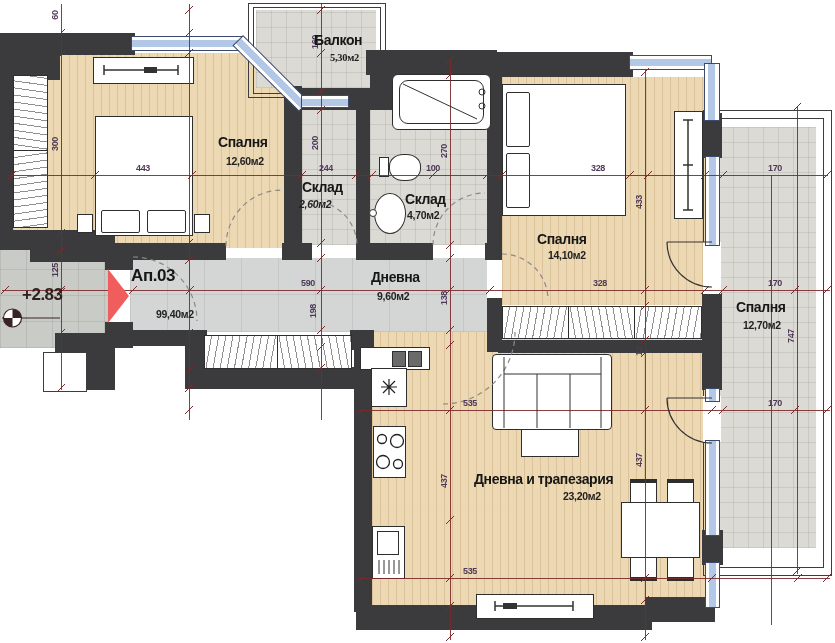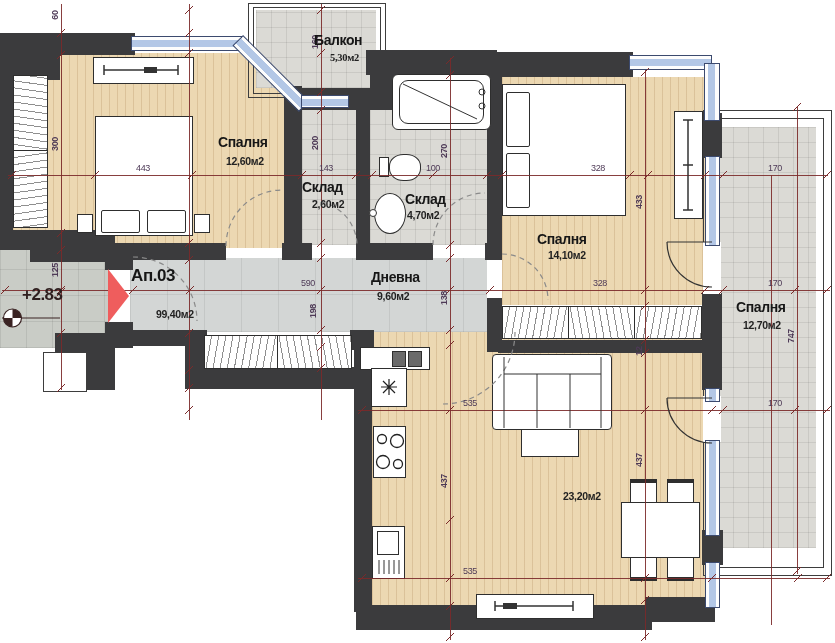--- a/index.html
+++ b/index.html
@@ -23,21 +23,21 @@
        background:linear-gradient(180deg,#fdfdfd 0 3px,#b3c7e6 3px 10px,#fdfdfd 10px 13px);}
   .winv{position:absolute;border:1px solid #3c4a6e;
        background:linear-gradient(90deg,#fdfdfd 0 3px,#b3c7e6 3px 10px,#fdfdfd 10px 13px);}
   .furn{position:absolute;background:#fff;border:1.5px solid #2e2e2e;box-sizing:border-box;}
   .thin{position:absolute;background:#fff;border:1px solid #2e2e2e;box-sizing:border-box;}
   .hatchH1{background-image:repeating-linear-gradient(8deg,transparent 0 6px,#8f8f8f 6px 7px);}
   .hatchH2{background-image:repeating-linear-gradient(172deg,transparent 0 6px,#8f8f8f 6px 7px);}
   .hatchV1{background-image:repeating-linear-gradient(100deg,transparent 0 6px,#8f8f8f 6px 7px);}
   .hatchV2{background-image:repeating-linear-gradient(80deg,transparent 0 6px,#8f8f8f 6px 7px);}
   .dl{position:absolute;background:#7b2a2a;opacity:.9;}
-  .dimh{position:absolute;width:44px;text-align:center;font-size:9px;font-weight:400;
+  .dimh{position:absolute;width:44px;text-align:center;font-size:9px;font-weight:700;
         color:#4e3a57;letter-spacing:-.3px;}
   .dimv{position:absolute;width:32px;text-align:center;font-size:9px;font-weight:700;
         color:#4e3a57;letter-spacing:-.3px;transform:rotate(-90deg);}
   .lbl{position:absolute;font-weight:700;color:#161616;font-size:14px;letter-spacing:-.4px;
        white-space:nowrap;}
   .area{position:absolute;font-weight:700;color:#222;font-size:10.5px;letter-spacing:-.3px;
        white-space:nowrap;}
   .big{font-size:17px;}
   .elev{position:absolute;font-weight:700;color:#2f1f1f;font-size:17px;letter-spacing:-.5px;}
   svg.ovl{position:absolute;left:0;top:0;pointer-events:none;}
@@ -238,21 +238,21 @@
       <circle cx="12.5" cy="318" r="9" fill="#fff" stroke="#3a2323" stroke-width="1.2"></circle>
       <path d="M12.5,318 L12.5,309 A9,9 0 0 1 21.5,318 Z" fill="#3a2323"></path>
       <path d="M12.5,318 L12.5,327 A9,9 0 0 1 3.5,318 Z" fill="#3a2323"></path>
     </g>
   </svg>
 
   <span class="dimv" style="left:39px;top:10px;">60</span>
   <span class="dimv" style="left:39px;top:139px;">300</span>
   <span class="dimv" style="left:39px;top:265px;">125</span>
   <span class="dimh" style="left:121px;top:163px;">443</span>
-  <span class="dimh" style="left:304px;top:163px;">143</span>
+  <span class="dimh" style="left:304px;top:163px;">244</span>
   <span class="dimh" style="left:411px;top:163px;">100</span>
   <span class="dimh" style="left:576px;top:163px;">328</span>
   <span class="dimh" style="left:753px;top:163px;">170</span>
   <span class="dimv" style="left:299px;top:37px;">160</span>
   <span class="dimv" style="left:299px;top:138px;">200</span>
   <span class="dimv" style="left:297px;top:306px;">198</span>
   <span class="dimh" style="left:286px;top:278px;">590</span>
   <span class="dimh" style="left:578px;top:278px;">328</span>
   <span class="dimh" style="left:753px;top:278px;">170</span>
   <span class="dimv" style="left:428px;top:146px;">270</span>
@@ -264,27 +264,28 @@
   <span class="dimh" style="left:448px;top:398px;">535</span>
   <span class="dimh" style="left:753px;top:398px;">170</span>
   <span class="dimh" style="left:448px;top:566px;">535</span>
   <span class="dimv" style="left:775px;top:331px;">747</span>
 
   <span class="lbl" style="left:314px;top:32px;">Балкон</span>
   <span class="area" style="left:330px;top:52px;font-family:Liberation Serif, serif;">5,30м2</span>
   <span class="lbl" style="left:218px;top:134px;">Спалня</span>
   <span class="area" style="left:226px;top:155px;">12,60м2</span>
   <span class="lbl" style="left:302px;top:179px;">Склад</span>
-  <span class="area" style="left:312px;top:198px;">2,60м2</span>
+  <span class="area" style="left:299px;top:198px;font-style:italic;">2,60м2</span>
   <span class="lbl" style="left:405px;top:191px;">Склад</span>
   <span class="area" style="left:407px;top:209px;">4,70м2</span>
   <span class="lbl" style="left:537px;top:231px;">Спалня</span>
   <span class="area" style="left:548px;top:249px;">14,10м2</span>
   <span class="lbl" style="left:371px;top:269px;">Дневна</span>
   <span class="area" style="left:377px;top:290px;">9,60м2</span>
+  <span class="lbl" style="left:474px;top:471px;">Дневна и трапезария</span>
   <span class="area" style="left:563px;top:490px;text-align:center;">23,20м2</span>
   <span class="lbl" style="left:736px;top:299px;">Спалня</span>
   <span class="area" style="left:743px;top:319px;">12,70м2</span>
 
   <span class="lbl big" style="left:131px;top:266px;">Ап.03</span>
   <span class="area" style="left:136px;top:308px;padding-left:20px;">99,40м2</span>
   <span class="elev" style="left:22px;top:285px;">+2.83</span>
 
 </div>
 

